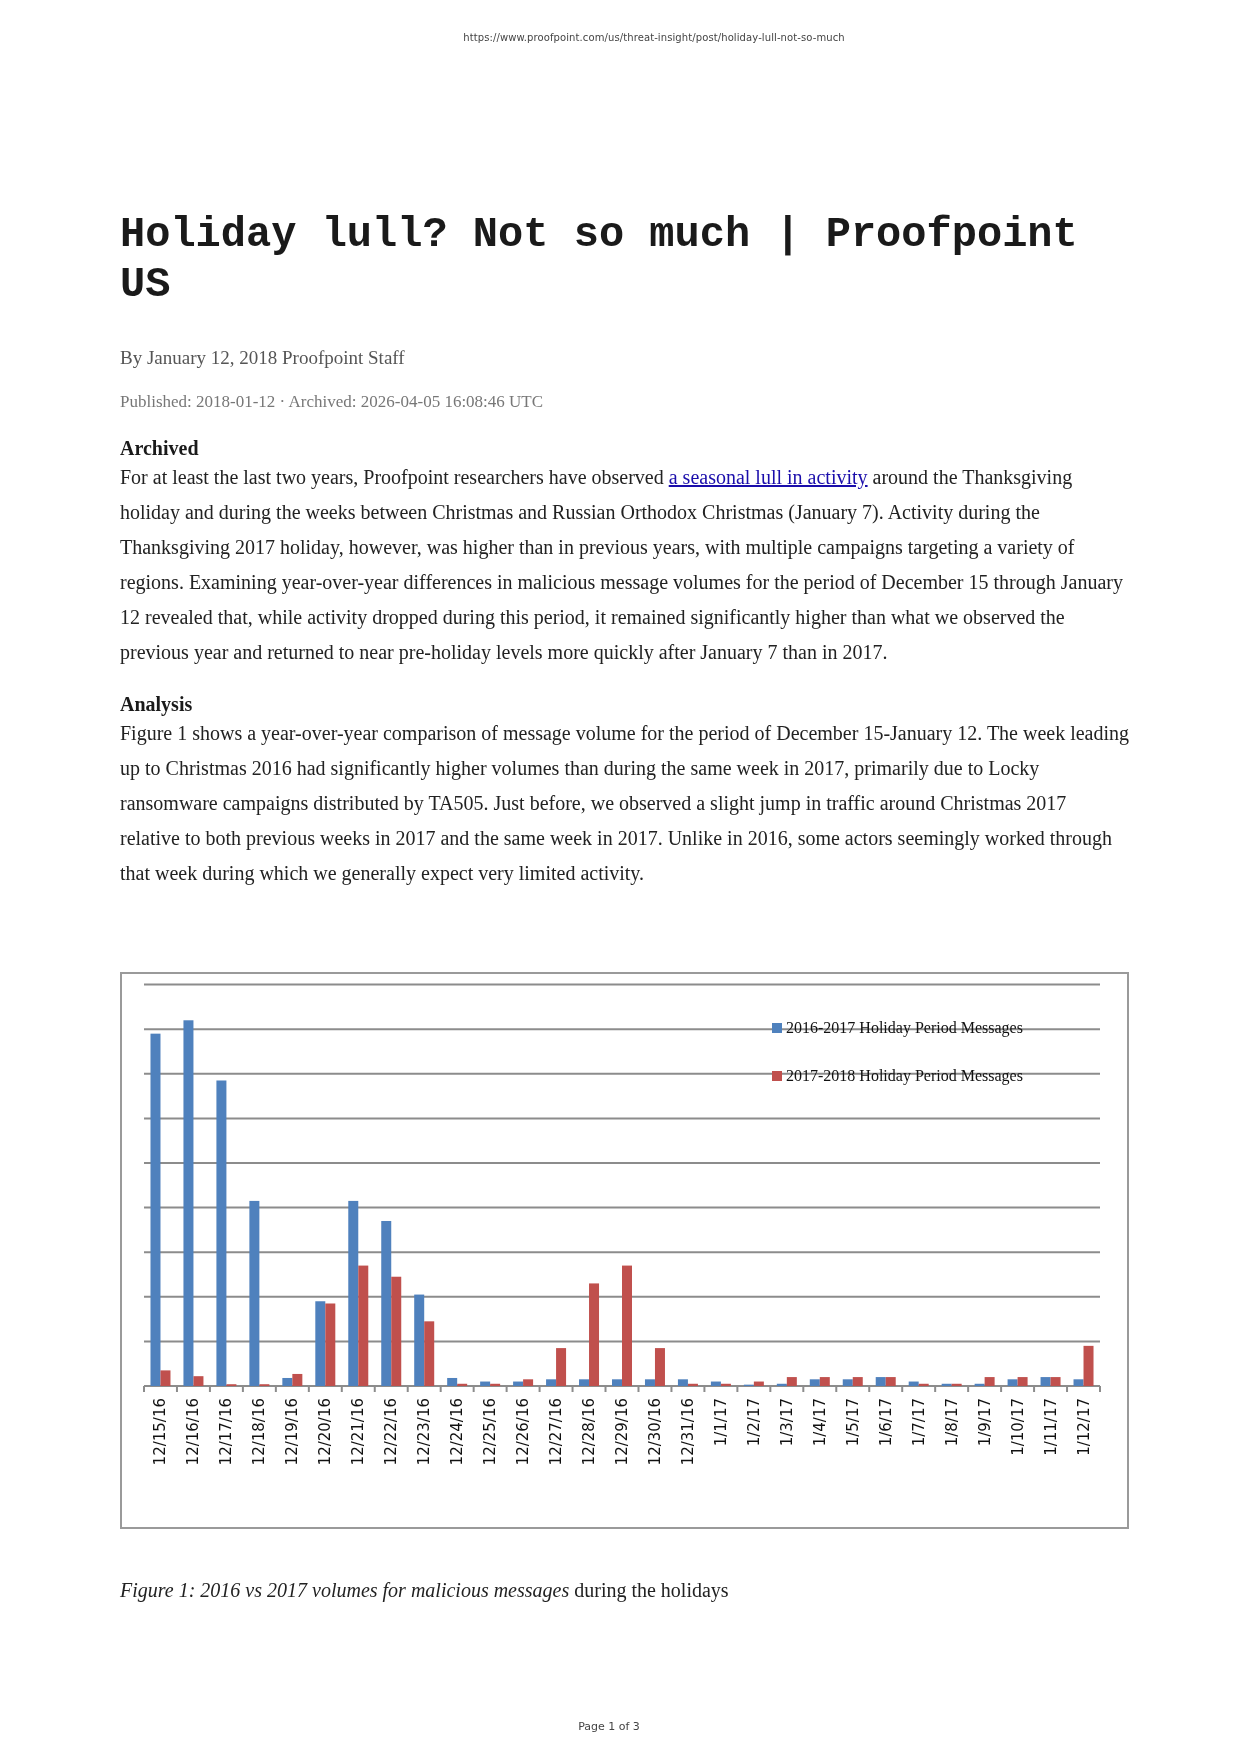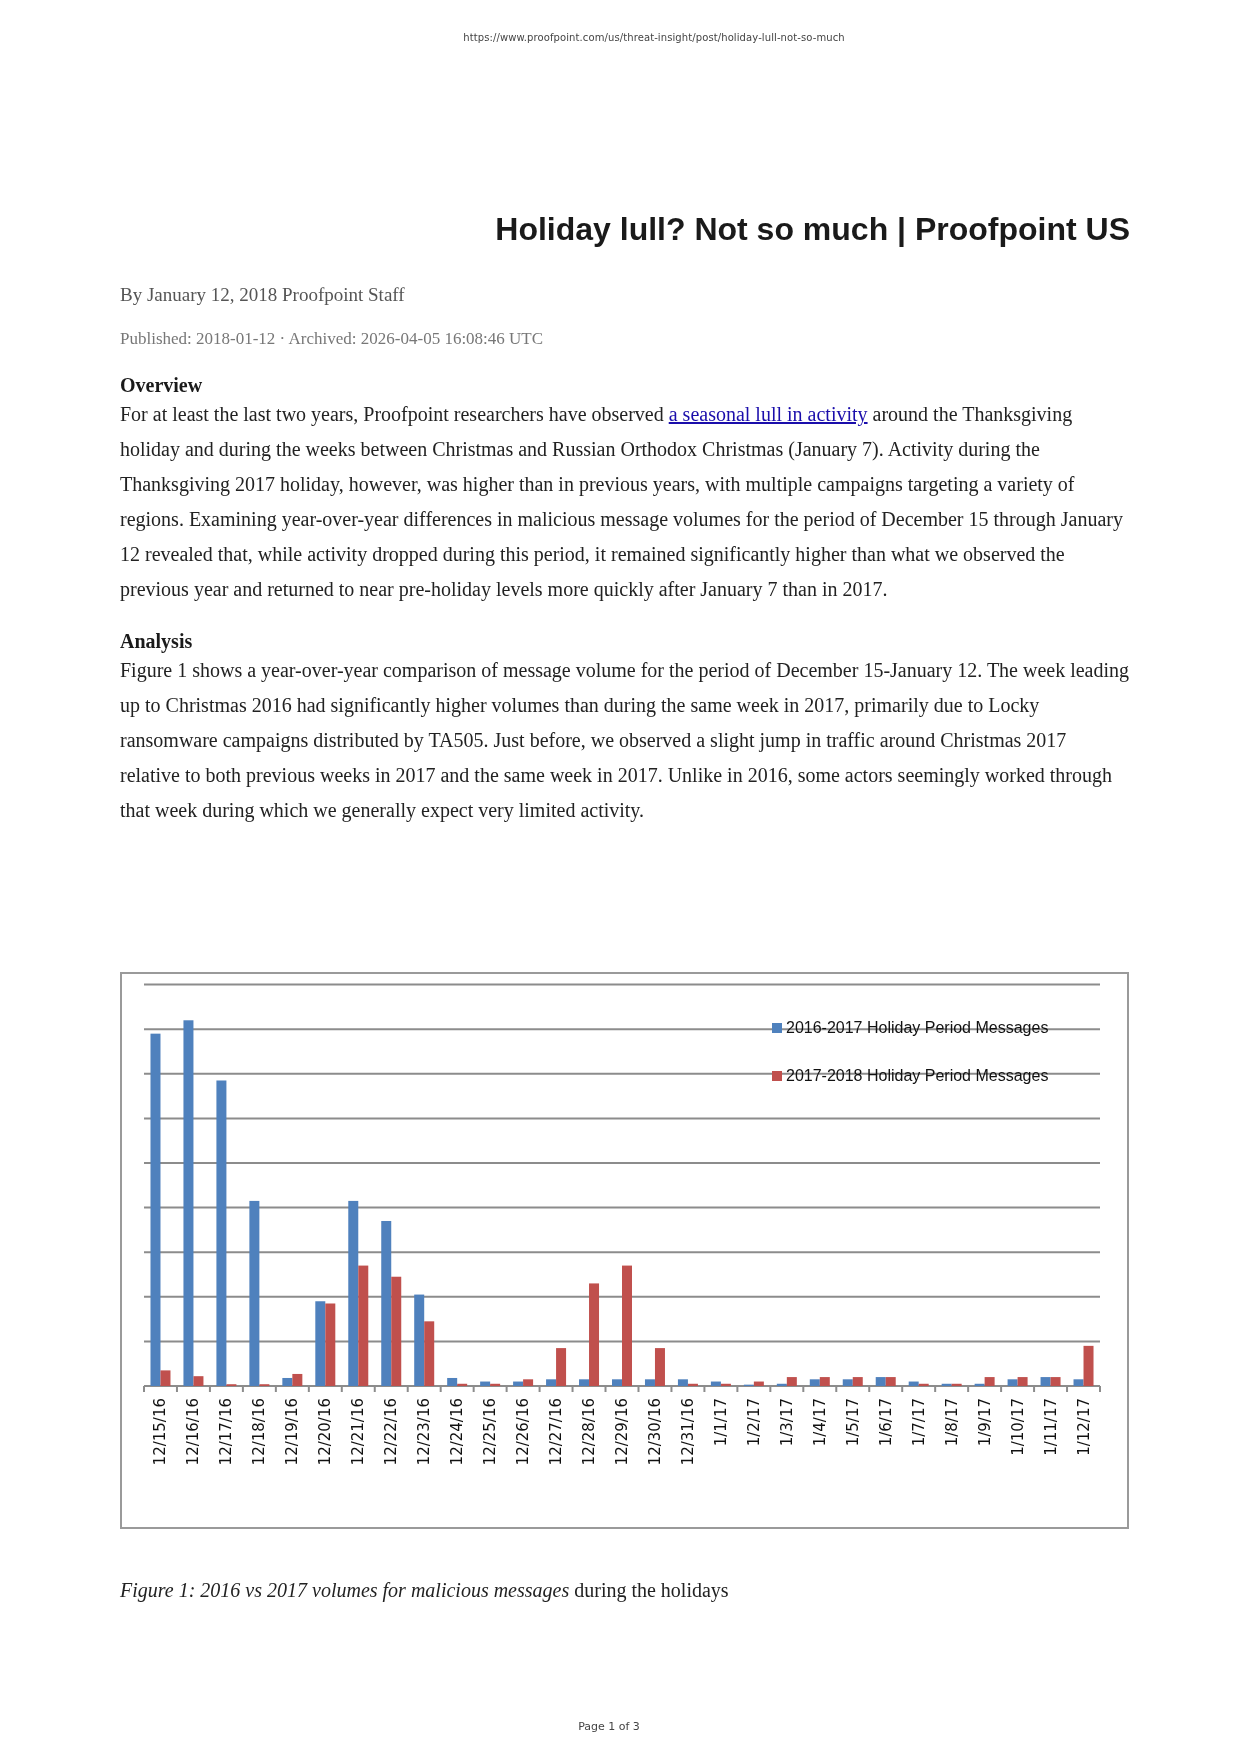--- a/index.html
+++ b/index.html
@@ -1,55 +1,55 @@
 <!DOCTYPE html>
 <html><head>
 <meta charset="utf-8">
 <style>
   html, body { margin: 0; padding: 0; background: #ffffff; }
   body { width: 1242px; height: 1756px; position: relative; overflow: hidden;
          font-family: "Liberation Serif", "DejaVu Serif", serif; color: #222; }
   .url-header { position: absolute; top: 32px; left: 0; width: 1242px; text-align: center;
                 font-family: "DejaVu Sans", "Liberation Sans", sans-serif; font-size: 10px; color: #444; letter-spacing: 0.1px; margin-left: 33px; }
   .content { position: absolute; left: 120px; top: 210px; width: 1010px; }
-  h1 { font-family: Liberation Sans, sans-serif; font-weight: bold; font-size: 32px; line-height: 1.2; margin: 0; color: #1a1a1a; text-align: right; }
+  h1 { font-family: Liberation Mono, monospace; font-weight: bold; font-size: 42px; line-height: 1.2; margin: 0; color: #1a1a1a; }
   .byline { margin-top: 36px; font-size: 19px; color: #555; }
   .meta { margin-top: 23px; font-size: 17px; color: #777; }
   h3 { font-size: 20px; font-weight: bold; margin: 0; color: #1a1a1a; }
   .overview-h { margin-top: 25px; }
   p.body { font-size: 20px; line-height: 35px; margin: 0; color: #222; }
   .p1 { margin-top: 20px; }
   .analysis-h { margin-top: 23px; }
   .p2 { margin-top: 20px; }
   a.inline-link { color: #1a0dab; text-decoration: underline; }
 
   .chart-frame { position: absolute; left: 120px; top: 972px; width: 1009px; height: 557px;
                  border: 2px solid #9a9a9a; box-sizing: border-box; background: #fff; }
   .chart-svg { position: absolute; left: 0; top: 0; }
-  .legend { position: absolute; left: 650px; top: 30px; font-family: Liberation Sans, sans-serif;
+  .legend { position: absolute; left: 650px; top: 30px; font-family: Liberation Serif, serif;
             font-size: 16px; color: #111; }
   .legend-item { display: flex; align-items: center; height: 48px; }
   .legend-swatch { width: 10px; height: 10px; margin-right: 4px; display: inline-block; }
   .caption { position: absolute; left: 120px; top: 1566px; font-size: 20px; color: #222; margin-top: 13px; }
   .caption em { font-style: italic; }
   .page-footer { position: absolute; top: 1720px; left: 0; width: 1218px; text-align: center;
                  font-family: "DejaVu Sans", "Liberation Sans", sans-serif; font-size: 11px; color: #444; }
   .xlabel { font-family: "DejaVu Sans", "Liberation Sans", sans-serif; font-size: 15px; fill: #111; }
 </style>
 </head>
 <body>
 
 <div class="url-header">https://www.proofpoint.com/us/threat-insight/post/holiday-lull-not-so-much</div>
 
 <div class="content">
   <h1>Holiday lull? Not so much | Proofpoint US</h1>
   <div class="byline">By January 12, 2018 Proofpoint Staff</div>
   <div class="meta">Published: 2018-01-12 · Archived: 2026-04-05 16:08:46 UTC</div>
 
-  <h3 class="overview-h">Overview</h3>
+  <h3 class="overview-h">Archived</h3>
   <p class="body p1"><span>For at least the last two years, Proofpoint researchers have observed </span><a href="#" class="inline-link">a seasonal lull in activity</a><span> around the Thanksgiving holiday and during the weeks between Christmas and Russian Orthodox Christmas (January 7). Activity during the Thanksgiving 2017 holiday, however, was higher than in previous years, with multiple campaigns targeting a variety of regions. Examining year-over-year differences in malicious message volumes for the period of December 15 through January 12 revealed that, while activity dropped during this period, it remained significantly higher than what we observed the previous year and returned to near pre-holiday levels more quickly after January 7 than in 2017.</span></p>
 
   <h3 class="analysis-h">Analysis</h3>
   <p class="body p2">Figure 1 shows a year-over-year comparison of message volume for the period of December 15-January 12. The week leading up to Christmas 2016 had significantly higher volumes than during the same week in 2017, primarily due to Locky ransomware campaigns distributed by TA505. Just before, we observed a slight jump in traffic around Christmas 2017 relative to both previous weeks in 2017 and the same week in 2017. Unlike in 2016, some actors seemingly worked through that week during which we generally expect very limited activity.</p>
 </div>
 
 <div class="chart-frame">
   <svg class="chart-svg" id="chart-svg" width="1005" height="553">
       <line x1="22" y1="367.4" x2="978" y2="367.4" stroke="#8c8c8c" stroke-width="2"></line>
       <line x1="22" y1="322.8" x2="978" y2="322.8" stroke="#8c8c8c" stroke-width="2"></line>

